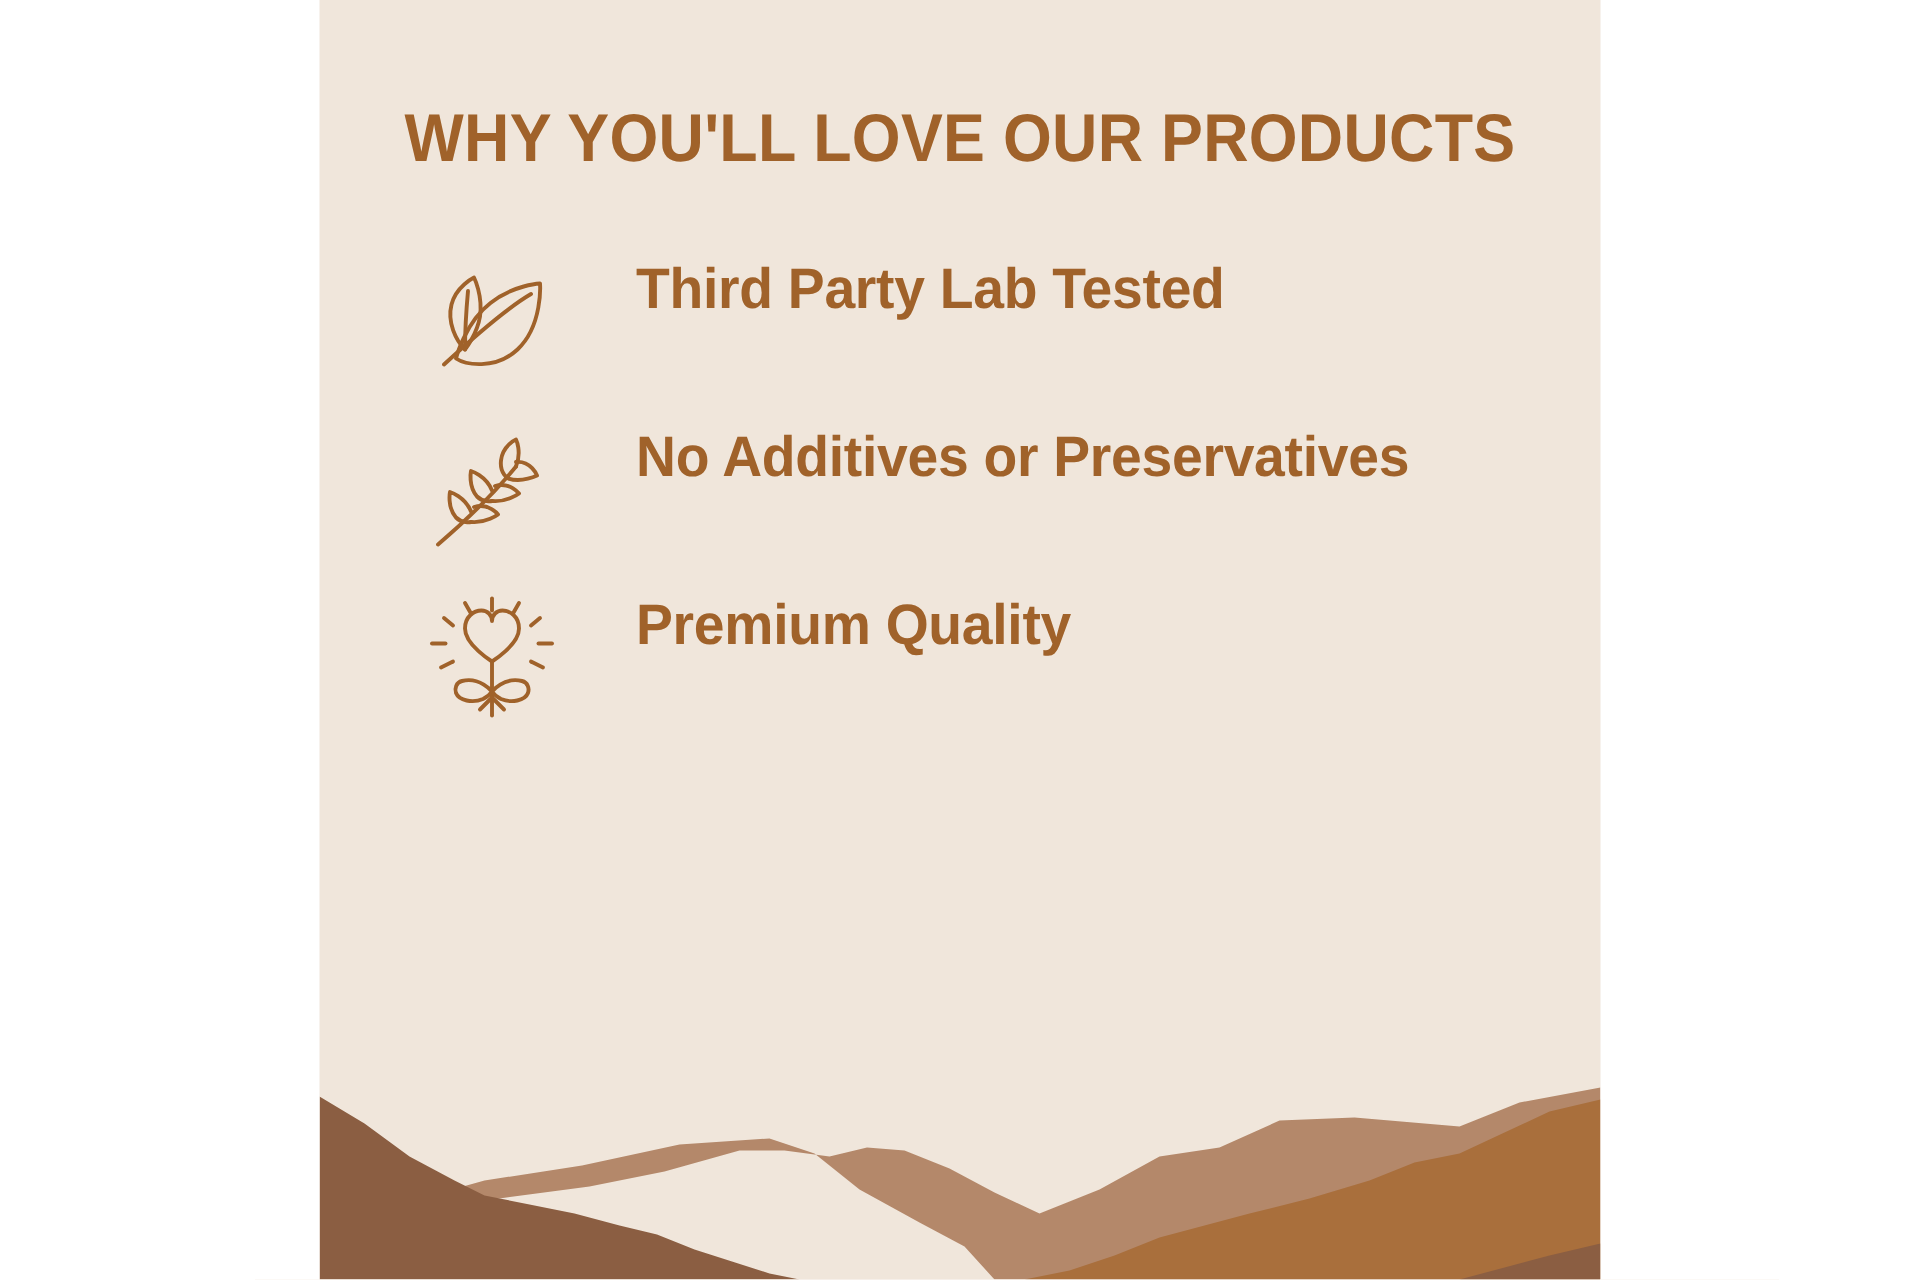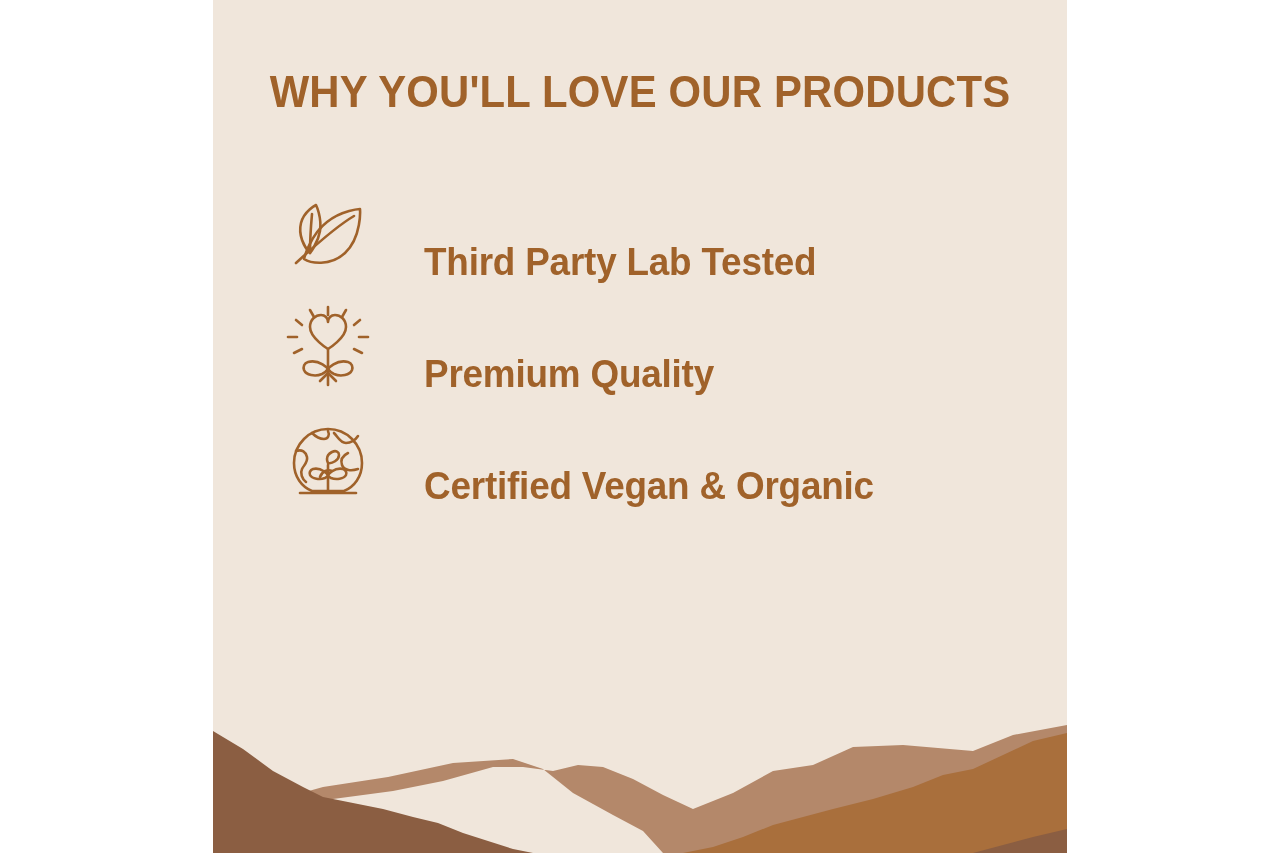--- a/index.html
+++ b/index.html
@@ -53,21 +53,21 @@
     position: absolute;
     left: 62px;
     top: 172px;
     width: 790px;
     display: flex;
     flex-direction: column;
   }
 
   .feature-row {
     display: flex;
-    align-items: flex-end;
+    align-items: flex-start;
     height: 112px;
   }
 
   .feature-icon {
     width: 106px;
     min-width: 106px;
     height: 92px;
     display: flex;
     align-items: center;
     justify-content: center;
@@ -113,20 +113,34 @@
           <svg width="92" height="82" viewBox="0 0 92 82" fill="none" stroke="#a0622a" stroke-width="2.6" stroke-linecap="round" stroke-linejoin="round">
             <path d="M78 12 C78 12 80 40 63 56 C48 70 28 66 22 62 C22 62 28 38 45 25 C60 13 78 12 78 12 Z"></path>
             <path d="M72 19 C60 26 40 42 14 66"></path>
             <path d="M34 8 C34 8 22 14 19 26 C16 38 22 50 28 56 C28 56 36 46 38 34 C40 20 34 8 34 8 Z"></path>
             <path d="M30 17 C29 28 28 42 28 56"></path>
           </svg>
         </span>
         <span class="feature-label">Third Party Lab Tested</span>
       </div>
 
+      <div class="feature-row">
+        <span class="feature-icon">
+          <svg width="92" height="82" viewBox="0 0 92 82" fill="none" stroke="#a0622a" stroke-width="2.6" stroke-linecap="round" stroke-linejoin="round">
+            <path d="M10 74 C24 62 44 44 62 22"></path>
+            <path d="M62 22 C66 12 62 4 62 4 C62 4 53 8 52 18 C51 27 57 30 57 30"></path>
+            <path d="M57 30 C66 33 76 28 76 28 C76 28 72 18 62 19"></path>
+            <path d="M46 38 C42 28 32 25 32 25 C32 25 30 35 36 42 C40 46 46 45 46 45"></path>
+            <path d="M46 45 C56 46 64 40 64 40 C64 40 58 32 48 35"></path>
+            <path d="M32 52 C28 42 18 39 18 39 C18 39 16 49 22 56 C26 60 32 59 32 59"></path>
+            <path d="M32 59 C42 60 50 54 50 54 C50 54 44 46 34 49"></path>
+          </svg>
+        </span>
+        <span class="feature-label">No Additives or Preservatives</span>
+      </div>
 
       <div class="feature-row">
         <span class="feature-icon">
           <svg width="92" height="90" viewBox="0 0 92 90" fill="none" stroke="#a0622a" stroke-width="2.6" stroke-linecap="round" stroke-linejoin="round">
             <path d="M46 44 C46 44 28 33 28 22 C28 14 34 10 39 10 C43 10 46 13 46 17 C46 13 49 10 53 10 C58 10 64 14 64 22 C64 33 46 44 46 44 Z"></path>
             <path d="M46 44 L46 80"></path>
             <path d="M46 64 C46 64 38 54 26 57 C22 58 21 62 22 65 C24 70 33 72 40 69 C44 67 46 64 46 64 Z"></path>
             <path d="M46 64 C46 64 54 54 66 57 C70 58 71 62 70 65 C68 70 59 72 52 69 C48 67 46 64 46 64 Z"></path>
             <path d="M46 68 L38 76"></path>
             <path d="M46 68 L54 76"></path>
@@ -138,38 +152,20 @@
             <path d="M6 32 L15 32"></path>
             <path d="M86 32 L77 32"></path>
             <path d="M12 48 L20 44"></path>
             <path d="M80 48 L72 44"></path>
           </svg>
         </span>
         <span class="feature-label">Premium Quality</span>
       </div>
 
 
-      <div class="feature-row">
-        <span class="feature-icon">
-          <svg width="92" height="86" viewBox="0 0 92 86" fill="none" stroke="#a0622a" stroke-width="2.6" stroke-linecap="round" stroke-linejoin="round">
-            <path d="M12 44 A34 34 0 1 1 80 44 C80 58 72 68 62 72 L30 72 C20 68 12 58 12 44 Z"></path>
-            <path d="M14 32 C20 30 24 33 25 38 C26 43 22 46 20 50 C18 54 20 60 24 63"></path>
-            <path d="M30 14 C34 18 38 20 42 20 C46 20 48 16 46 12"></path>
-            <path d="M52 14 C56 18 58 24 64 24 C70 24 74 20 76 17"></path>
-            <path d="M66 34 C62 36 58 40 60 46 C62 52 70 52 76 50"></path>
-            <path d="M38 58 C40 52 46 50 50 52"></path>
-            <path d="M46 72 L46 46"></path>
-            <path d="M46 56 C46 56 40 48 31 50 C28 51 27 54 28 56 C30 60 38 61 43 59 C45 58 46 56 46 56 Z"></path>
-            <path d="M46 56 C46 56 52 48 61 50 C64 51 65 54 64 56 C62 60 54 61 49 59 C47 58 46 56 46 56 Z"></path>
-            <path d="M46 44 C46 44 42 37 50 33 C54 31 57 33 57 36 C57 41 50 45 46 44 Z"></path>
-            <path d="M18 74 L74 74"></path>
-          </svg>
-        </span>
-        <span class="feature-label">Certified Vegan &amp; Organic</span>
-      </div>
 
     </div>
 
     <div class="mountains">
       <svg width="854" height="140" viewBox="0 0 854 140" preserveAspectRatio="none">
 
         <path d="M0 92 L60 88 L110 74 L175 64 L240 50 L300 46 L330 56 L360 80 L400 102 L430 118 L450 140 L854 140 L854 12 L800 22 L760 38 L690 32 L640 34 L600 52 L560 58 L520 80 L480 96 L450 82 L420 66 L390 54 L365 52 L340 58 L310 54 L280 54 L230 68 L180 78 L120 86 L60 92 Z" fill="#b4886a"></path>
 
         <path d="M854 20 L820 28 L790 42 L760 56 L730 62 L700 74 L660 86 L620 96 L590 104 L560 112 L530 124 L500 134 L470 140 L854 140 Z" fill="#a96f3c"></path>
 

